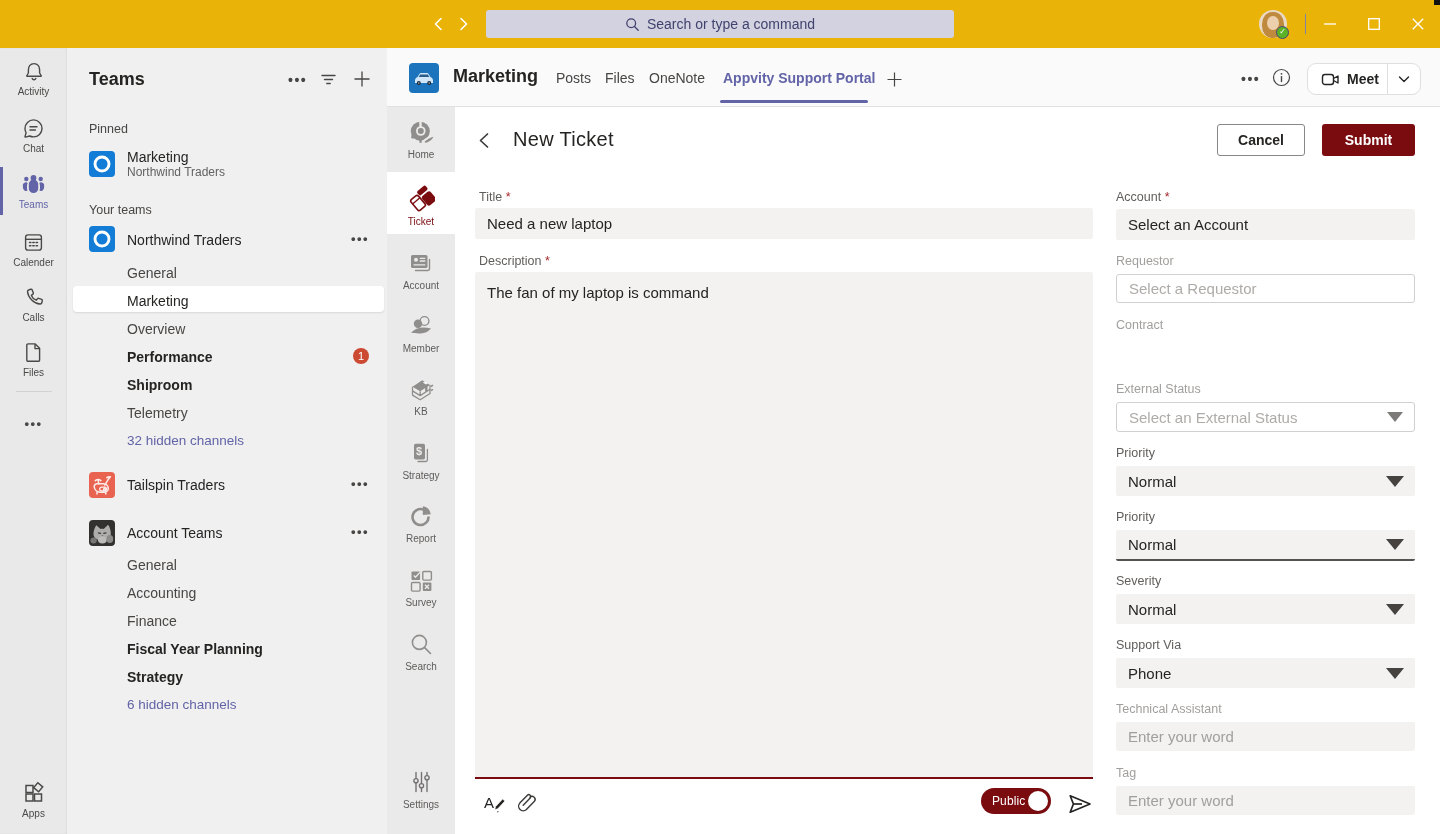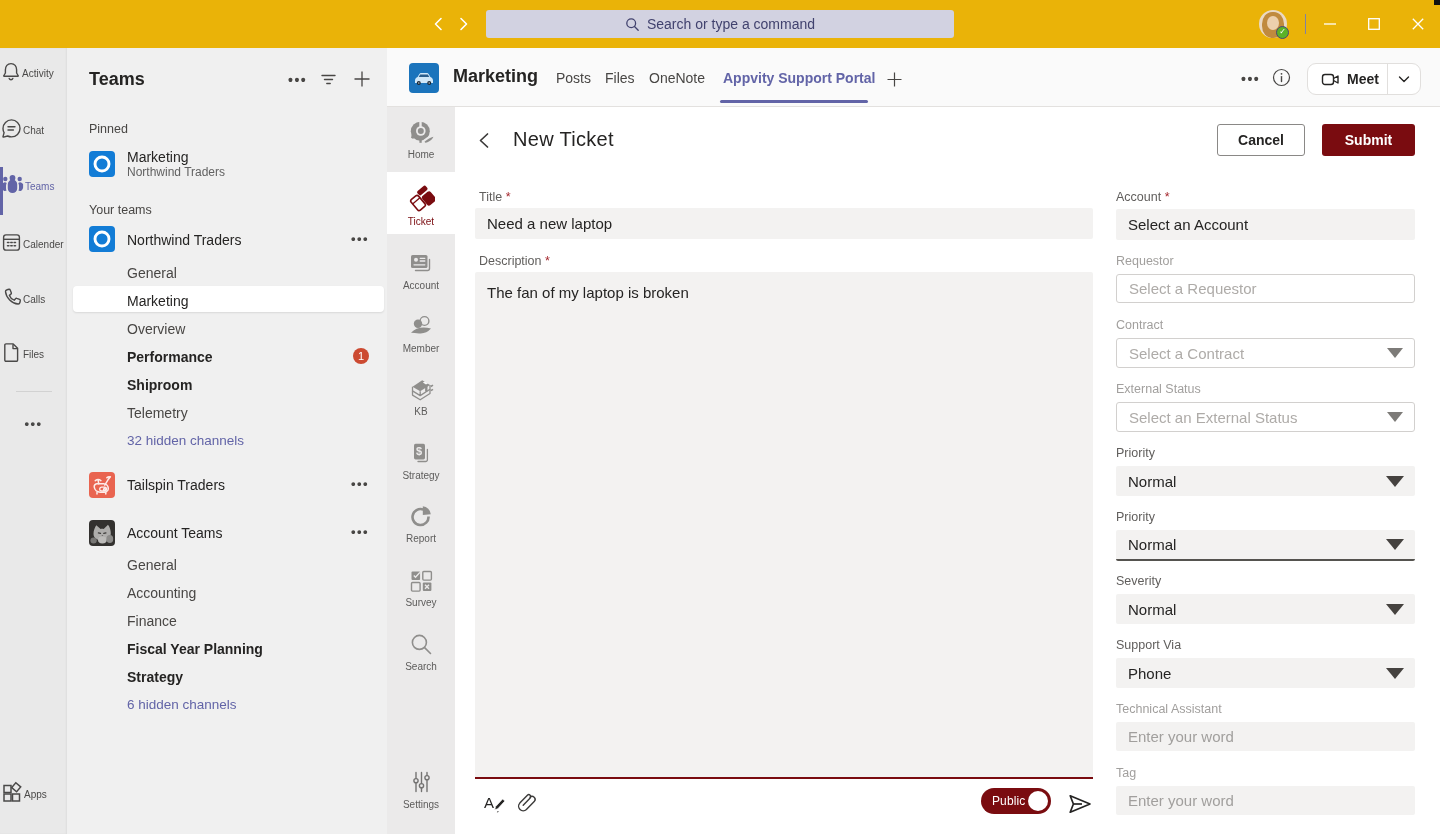--- a/index.html
+++ b/index.html
@@ -9,21 +9,21 @@
 
 #topbar { position:absolute; left:0; top:0; width:1440px; height:48px; background:#eab308; }
 #searchbox { position:absolute; left:486px; top:10px; width:468px; height:28px; background:#d2d2e1; border-radius:3px; display:flex; align-items:center; justify-content:center; color:#41426e; font-size:14px; }
 #avatar { position:absolute; left:1259px; top:10px; width:28px; height:28px; border-radius:50%; background:#ead9c4; overflow:hidden; }
 #avatar .hair { position:absolute; left:3px; top:2px; width:22px; height:26px; border-radius:46%; background:#c08a3e; }
 #avatar .face { position:absolute; left:8px; top:6px; width:12px; height:14px; border-radius:50%; background:#ecd0ad; }
 .winctl { position:absolute; top:0; height:48px; width:44px; display:flex; align-items:center; justify-content:center; }
 #topdivider { position:absolute; left:1305px; top:14px; width:1px; height:20px; background:#7f81a5; }
 
 #leftrail { position:absolute; left:0; top:48px; width:67px; height:786px; background:#e9e9e9; box-shadow:inset -1px 0 2px rgba(0,0,0,0.05); }
-.railitem { position:absolute; left:0; width:67px; display:flex; flex-direction:row; align-items:center; color:#4a4948; }
+.railitem { position:absolute; left:0; width:67px; display:flex; flex-direction:column; align-items:center; color:#4a4948; }
 .railitem .lbl { font-size:10px; margin-top:3px; }
 .railitem.sel { color:#6264a7; }
 #selbar { position:absolute; left:0; top:119px; width:3px; height:48px; background:#6264a7; }
 
 #teamspanel { position:absolute; left:67px; top:48px; width:320px; height:786px; background:#f0f0f0; }
 #teamspanel h1 { position:absolute; left:22px; top:21px; font-size:18px; color:#252423; }
 .sectionlbl { position:absolute; left:22px; font-size:12.5px; color:#484644; }
 .teamicon { position:absolute; left:22px; width:26px; height:26px; border-radius:4px; overflow:hidden; }
 .teamname { position:absolute; left:60px; font-size:14px; color:#252423; }
 .teamsub { position:absolute; left:60px; font-size:12px; color:#616161; }
@@ -376,21 +376,21 @@
   <svg class="abs" style="left:22px; top:25px;" width="14" height="17" viewBox="0 0 14 17">
       <path d="M10.5 2 L3.5 8.5 L10.5 15" stroke="#3b3a39" stroke-width="1.7" fill="none" stroke-linecap="round" stroke-linejoin="round"></path>
     </svg>
   <h2>New Ticket</h2>
   <div id="cancelbtn">Cancel</div>
   <div id="submitbtn">Submit</div>
 
   <span class="flabel" id="titlelabel">Title <span class="req">*</span></span>
   <div class="finput" id="titleinput">Need a new laptop</div>
   <span class="flabel" id="desclabel">Description <span class="req">*</span></span>
-  <div id="descarea">The fan of my laptop is broken</div>
+  <div id="descarea">The fan of my laptop is command</div>
 
   <svg class="abs" style="left:29px; top:685px;" width="23" height="23" viewBox="0 0 23 23">
       <text x="0" y="16" font-family="Liberation Sans" font-size="15" fill="#252423">A</text>
       <path d="M11.6 14.6 L18.6 7 l2.3 2.1 -7.1 7.7 -3.1 1 Z" fill="#252423" stroke="#fff" stroke-width="0.7"></path>
       <path d="M13.4 19.2 l1.8 0.5 -2.3 0.7 Z" fill="#252423"></path>
     </svg>
   <svg class="abs" style="left:61px; top:685px;" width="22" height="22" viewBox="0 0 22 22">
       <path d="M13.9 5.3 a3 3 0 0 1 4.3 4.2 l-7.8 8 a4.6 4.6 0 0 1 -6.6-6.4 l7.6-7.8 a1.9 1.9 0 0 1 2.8 2.7 l-7 7.2" stroke="#3b3a39" stroke-width="1.4" fill="none" stroke-linecap="round"></path>
     </svg>
 
@@ -400,21 +400,20 @@
       <path d="M6.4 13 H15" stroke="#252423" stroke-width="1.7"></path>
     </svg>
 
   <span class="flabel rlabel" style="top:83px;">Account <span class="req">*</span></span>
   <div class="finput rfield" style="top:102px; height:31px;">Select an Account</div>
 
   <span class="flabel rlabel dim" style="top:147px;">Requestor</span>
   <div class="finput rfield white" style="top:167px; height:29px;">Select a Requestor</div>
 
   <span class="flabel rlabel dim" style="top:211px;">Contract</span>
-  <div class="finput rfield white" style="top:231px; height:30px;">Select a Contract<span class="caret gray"></span></div>
 
   <span class="flabel rlabel dim" style="top:275px;">External Status</span>
   <div class="finput rfield white" style="top:295px; height:30px;">Select an External Status<span class="caret gray"></span></div>
 
   <span class="flabel rlabel" style="top:339px;">Priority</span>
   <div class="finput rfield" style="top:359px; height:30px;">Normal<span class="caret"></span></div>
 
   <span class="flabel rlabel" style="top:403px;">Priority</span>
   <div class="finput rfield" style="top:423px; height:31px; border-bottom:2px solid #55534f;">Normal<span class="caret"></span></div>
 

